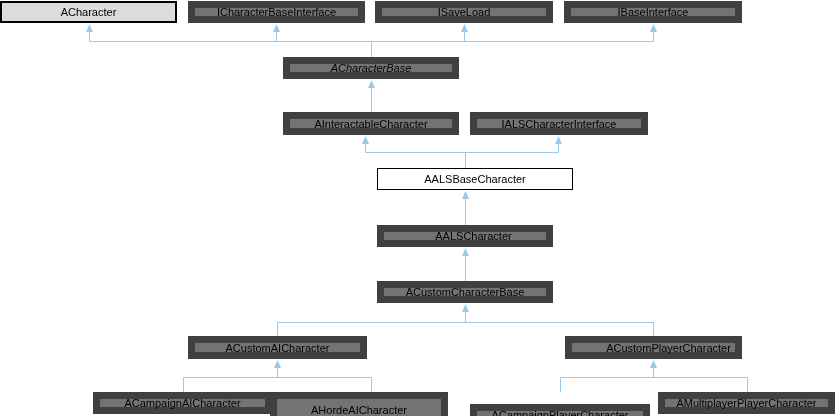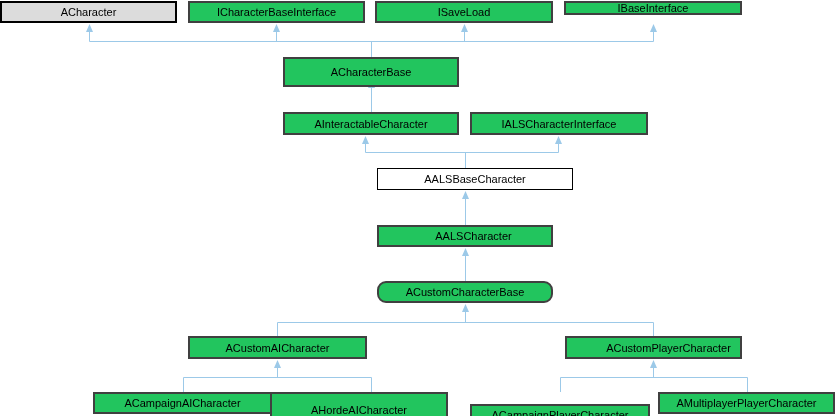--- a/index.html
+++ b/index.html
@@ -18,22 +18,22 @@
     pointer-events: none;
   }
   .node {
     position: absolute;
     box-sizing: border-box;
     display: flex;
     align-items: center;
     justify-content: center;
     font-size: 11px;
     color: #000000;
-    background: #22c55e;
-    border: 2px solid #404040;
+    background: #737373;
+    border: 7px solid #404040;
     white-space: nowrap;
     cursor: pointer;
   }
   .node.current {
     background: #dcdcdc;
     border: 2px solid #000000;
     cursor: default;
   }
   .node.undocumented {
     background: #ffffff;
@@ -92,33 +92,33 @@
       <polygon fill="#9CC9E8" stroke="none" points="653.5,360 650,368 657,368"></polygon>
     </g>
   </svg>
 
   <div class="node current" style="left:0px; top:1px; width:177px; height:22px;">ACharacter</div>
 
   <div class="node" style="left:188px; top:1px; width:177px; height:22px;">ICharacterBaseInterface</div>
 
   <div class="node" style="left:375px; top:1px; width:178px; height:22px;">ISaveLoad</div>
 
-  <div class="node" style="left:564px; top:1px; width:178px; height:14px;">IBaseInterface</div>
+  <div class="node" style="left:564px; top:1px; width:178px; height:22px;">IBaseInterface</div>
 
-  <div class="node" style="left:283px; top:57px; width:176px; height:30px;">ACharacterBase</div>
+  <div class="node" style="left:283px; top:57px; width:176px; height:22px;font-style:italic;">ACharacterBase</div>
 
   <div class="node" style="left:283px; top:112px; width:176px; height:23px;">AInteractableCharacter</div>
 
   <div class="node" style="left:470px; top:112px; width:178px; height:23px;">IALSCharacterInterface</div>
 
   <div class="node undocumented" style="left:377px; top:168px; width:196px; height:22px;">AALSBaseCharacter</div>
 
   <div class="node" style="left:377px; top:225px; width:176px; height:22px;padding-left:17px;">AALSCharacter</div>
 
-  <div class="node" style="left:377px; top:281px; width:176px; height:22px;border-radius:9px;">ACustomCharacterBase</div>
+  <div class="node" style="left:377px; top:281px; width:176px; height:22px;">ACustomCharacterBase</div>
 
   <div class="node" style="left:188px; top:336px; width:179px; height:23px;">ACustomAICharacter</div>
 
   <div class="node" style="left:565px; top:336px; width:177px; height:23px;padding-left:30px;">ACustomPlayerCharacter</div>
 
   <div class="node" style="left:93px; top:392px; width:179px; height:22px;">ACampaignAICharacter</div>
 
   <div class="node" style="left:270px; top:392px; width:178px; height:36px;">AHordeAICharacter</div>
 
   <div class="node" style="left:470px; top:392px; width:180px; height:22px;margin-top:12px;">ACampaignPlayerCharacter</div>

